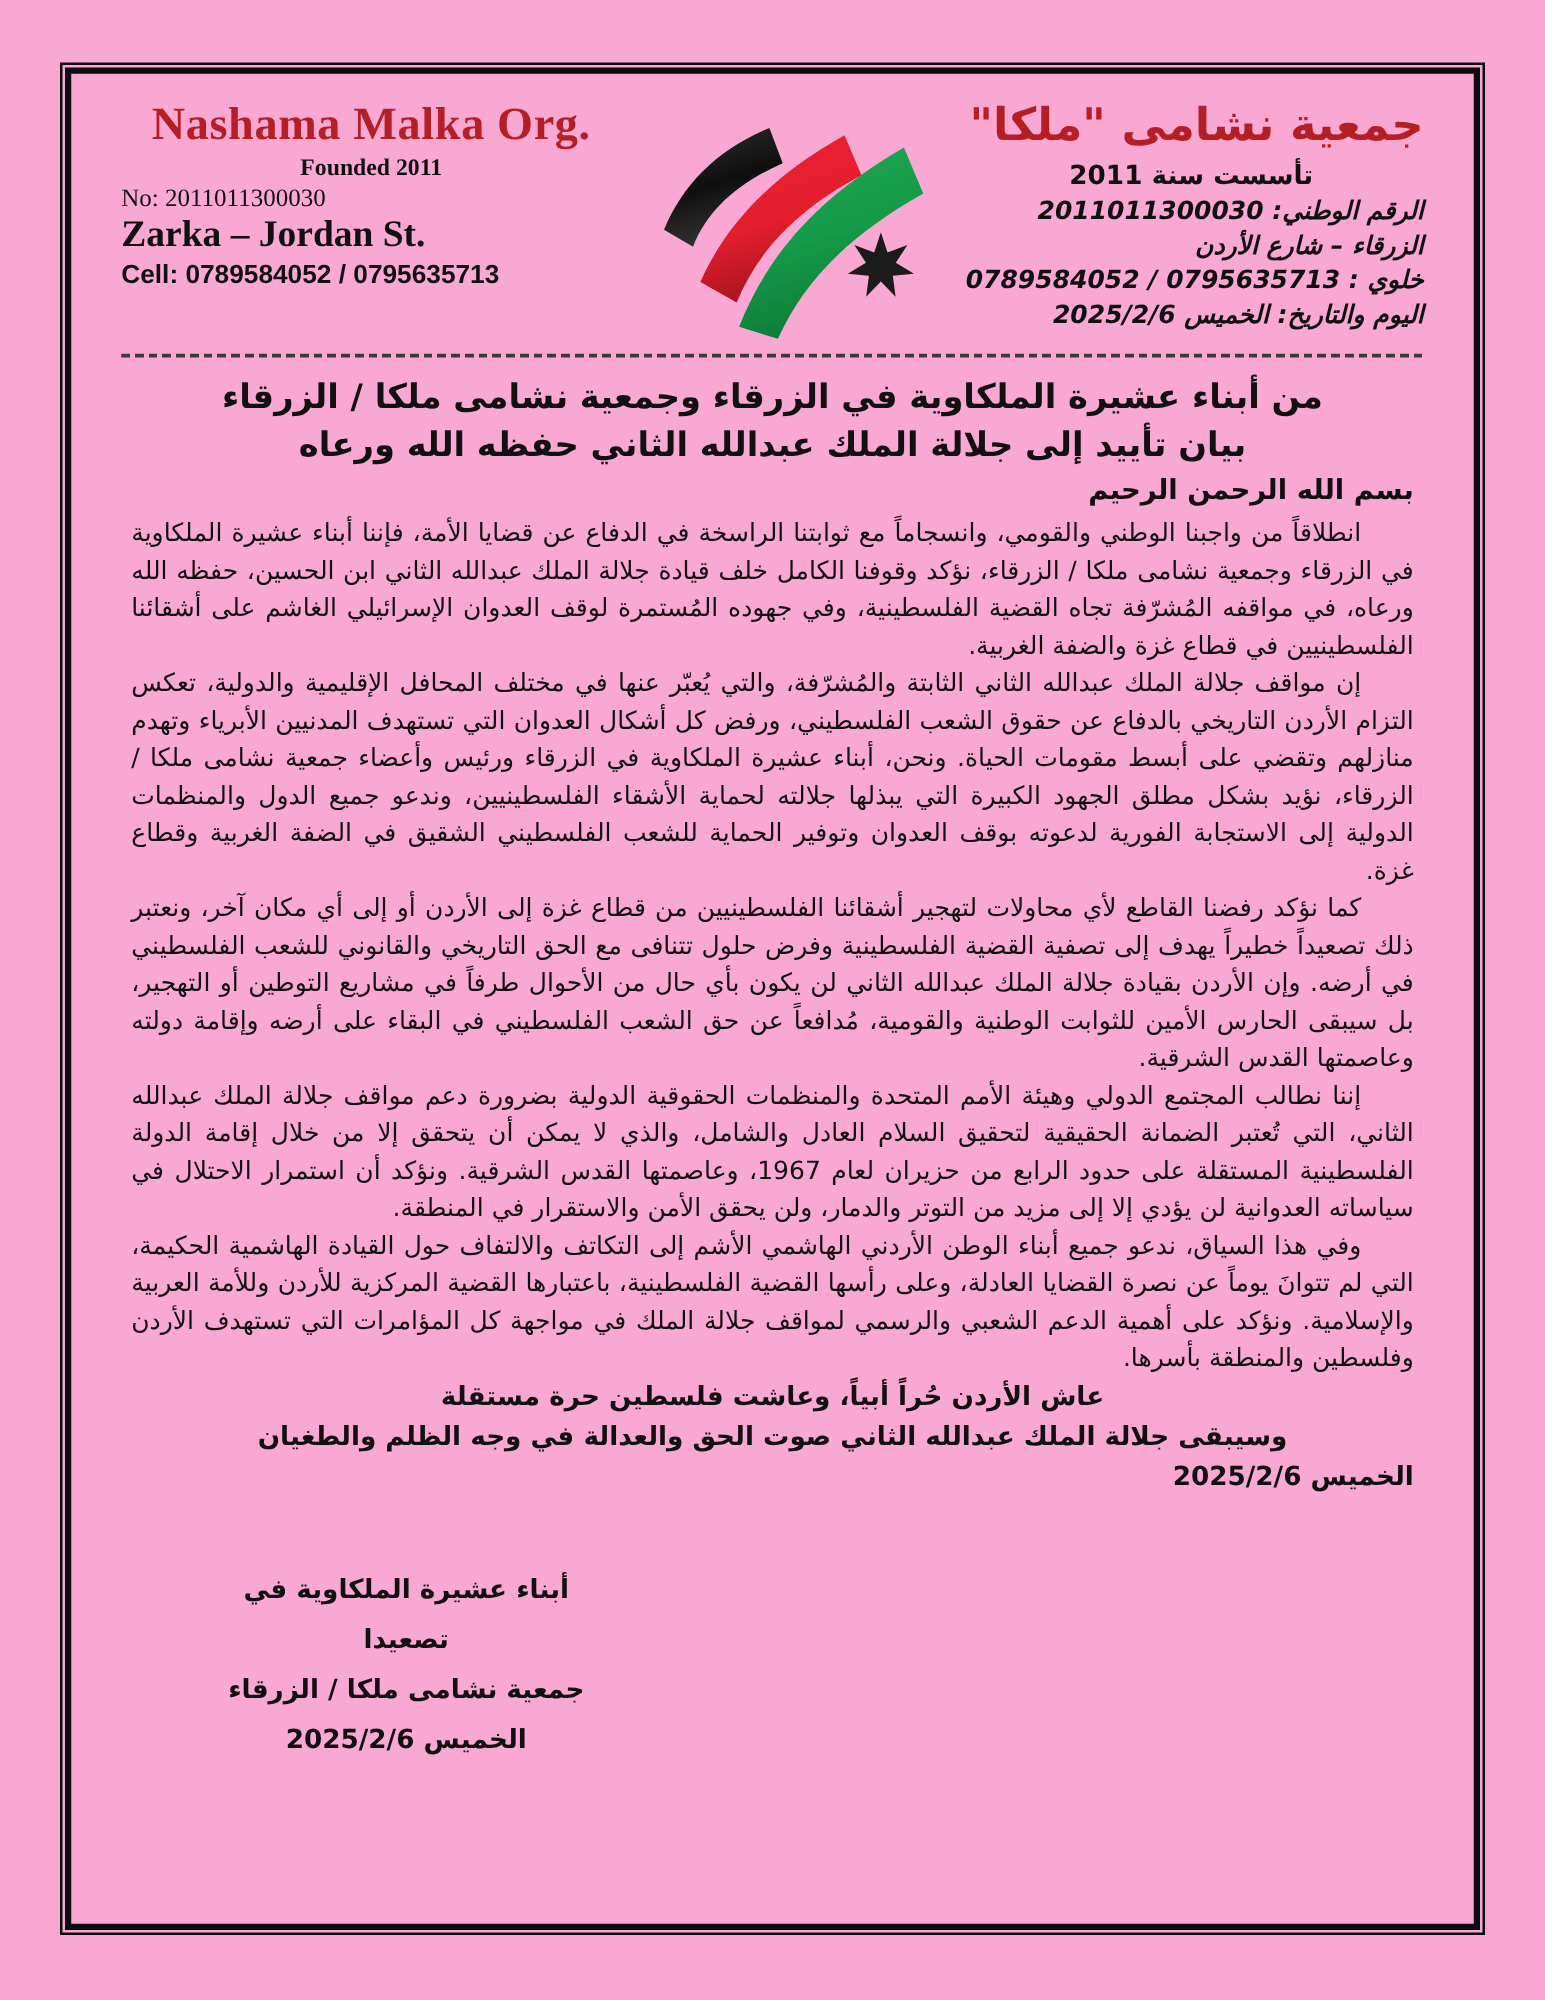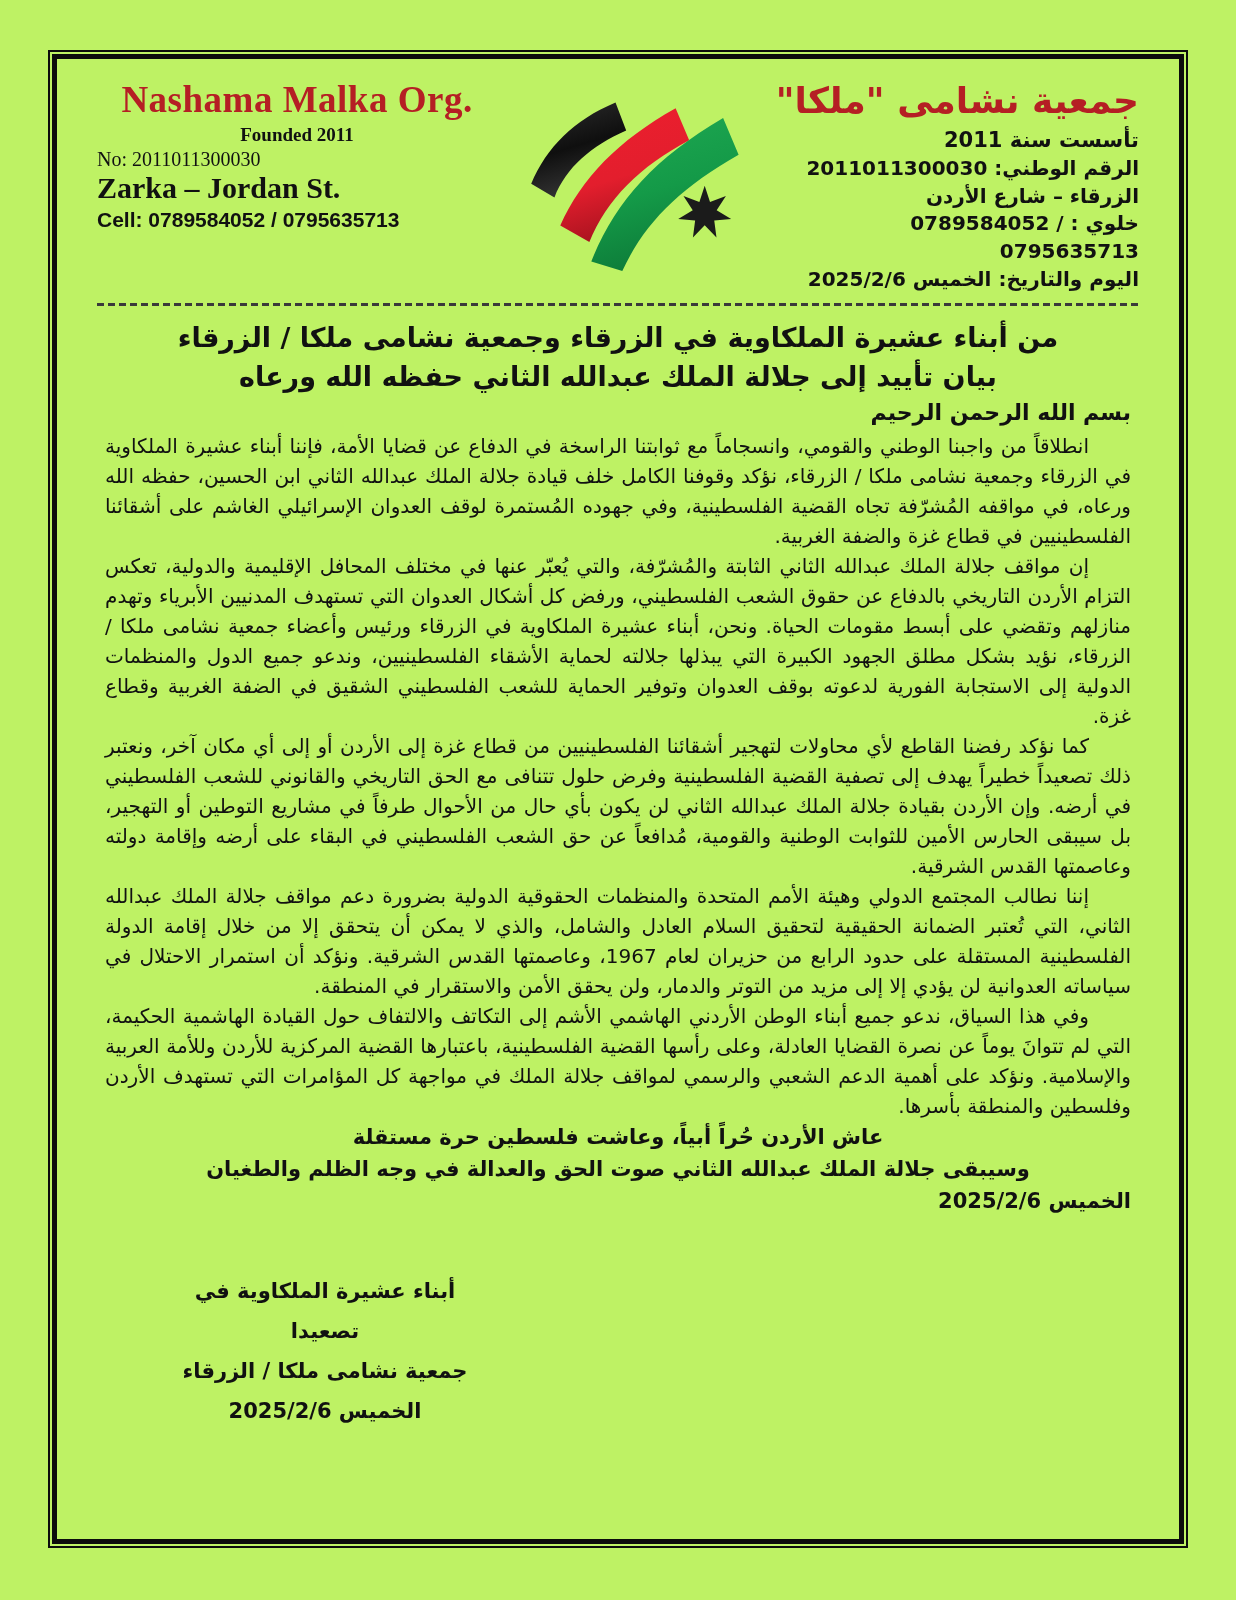--- a/index.html
+++ b/index.html
@@ -5,21 +5,21 @@
   html, body {
     margin: 0; padding: 0;
     background: #ffffff;
     width: 1236px; height: 1600px;
     font-family: "DejaVu Sans", sans-serif;
     color: #111;
   }
   .page {
     position: relative;
     width: 1236px; height: 1600px;
-    background: #bef264;
+    background: #f9a8d4;
   }
   .frame-outer {
     position: absolute;
     left: 48px; top: 50px;
     width: 1140px; height: 1498px;
     box-sizing: border-box;
     border: 2px solid #0c0c0c;
     padding: 2px;
   }
   .frame-inner {
@@ -74,22 +74,22 @@
     font-weight: bold;
     line-height: 1.38;
   }
   .org-ar {
     color: #b51f24;
     font-size: 36px;
     text-align: right;
     line-height: 1.2;
     margin-bottom: 4px;
   }
-  .founded-ar { font-size: 21px; }
-  .lh-right .lh-line { font-size: 20px; }
+  .founded-ar { font-size: 21px; text-align: center; }
+  .lh-right .lh-line { font-size: 20px; font-style: italic; }
   
   .divider {
     margin: 10px 0 4px 0;
     height: 3px;
     background: repeating-linear-gradient(90deg, #3a3a3a 0 7px, transparent 7px 11px);
   }
   
   .statement {
     direction: rtl;
     padding: 4px 8px 0 8px;

